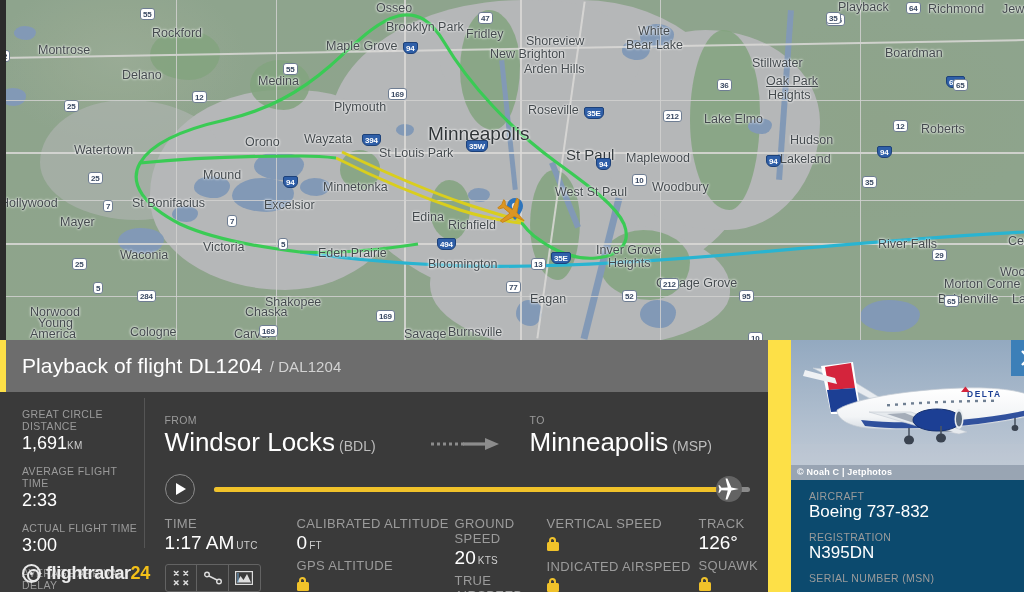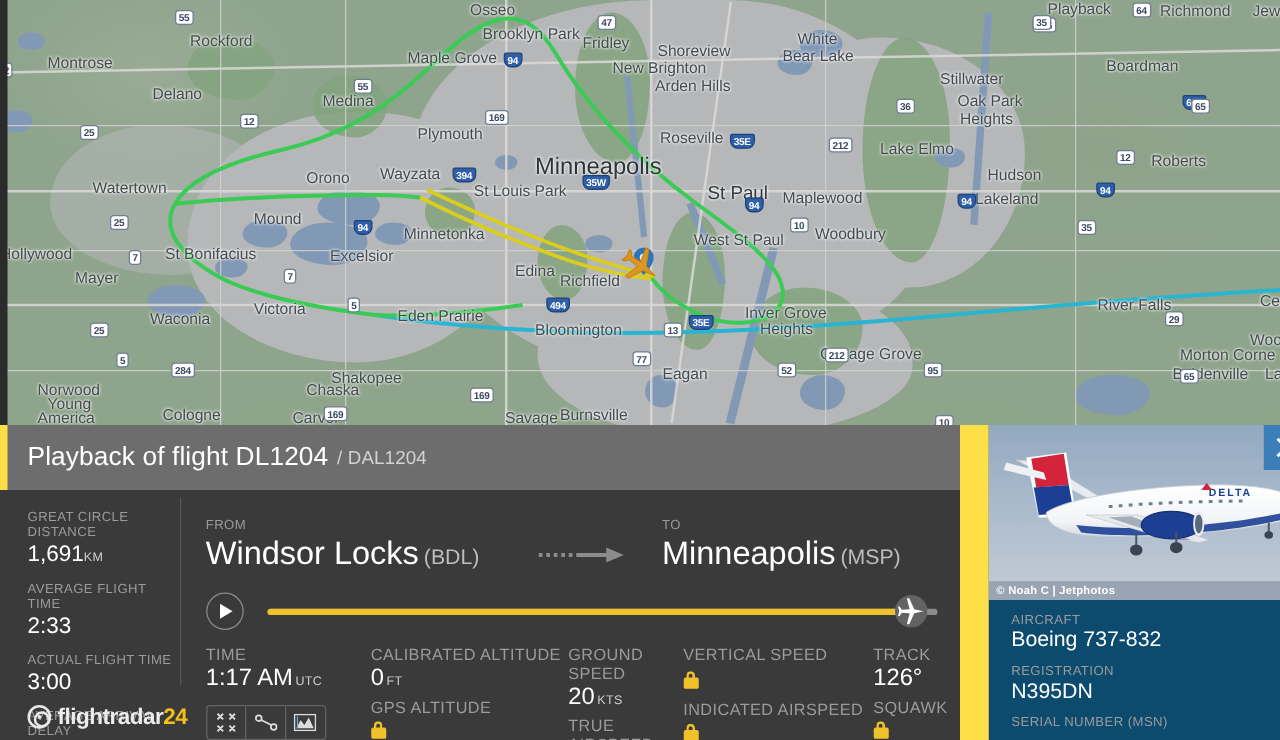--- a/index.html
+++ b/index.html
@@ -162,21 +162,21 @@
   .fr24-text { color:#ececec; font-size: 18px; font-weight: 700; letter-spacing:-.4px; }
   .fr24-24 { color:#f3c019; }
 
   
   #main { flex: 1; position: relative; padding: 14px 0 0 20px; }
 
   .route-row { display: flex; align-items: flex-end; height: 52px; }
   .route-col { }
   .route-label { color: #9b9b9b; font-size: 10.5px; letter-spacing:.35px; text-transform:uppercase; margin-bottom:1px;}
   .route-city { color: #ffffff; font-size: 26px; font-weight: 300; display:inline; }
-  .route-code { color: #bdbdbd; font-size: 17px; display:inline; padding-left:4px; }
+  .route-code { color: #bdbdbd; font-size: 14px; display:inline; padding-left:4px; }
   .route-arrow { width: 130px; display:flex; align-items:center; justify-content:center; padding-bottom:7px;}
   .route-from { width: 235px; }
   .route-to   { flex:1; }
 
   
   .play-row { display:flex; align-items:center; margin-top: 14px; height: 34px; }
   .play-btn {
     width: 30px; height: 30px; border-radius:50%; border:1px solid #8a8a8a;
     display:flex; align-items:center; justify-content:center;
     cursor:pointer; flex: 0 0 30px;
@@ -367,21 +367,21 @@
         <div class="maplabel ml-md" style="left: 928px; top: 2px;">Richmond</div>
         <div class="maplabel ml-md" style="left: 1002px; top: 2px;">Jewe</div>
         <div class="maplabel ml-md" style="left: 38px; top: 43px;">Montrose</div>
         <div class="maplabel ml-md" style="left: 326px; top: 39px;">Maple Grove</div>
         <div class="maplabel ml-md" style="left: 490px; top: 47px;">New Brighton</div>
         <div class="maplabel ml-md" style="left: 885px; top: 46px;">Boardman</div>
         <div class="maplabel ml-md" style="left: 524px; top: 62px;">Arden Hills</div>
         <div class="maplabel ml-md" style="left: 752px; top: 56px;">Stillwater</div>
         <div class="maplabel ml-md" style="left: 122px; top: 68px;">Delano</div>
         <div class="maplabel ml-md" style="left: 258px; top: 74px;">Medina</div>
-        <div class="maplabel ml-md" style="left: 766px; top: 74px;">Oak Park</div>
+        <div class="maplabel ml-md" style="left: 766px; top: 74px; text-decoration: underline;">Oak Park</div>
         <div class="maplabel ml-md" style="left: 768px; top: 88px;">Heights</div>
         <div class="maplabel ml-md" style="left: 334px; top: 100px;">Plymouth</div>
         <div class="maplabel ml-md" style="left: 528px; top: 103px;">Roseville</div>
         <div class="maplabel ml-md" style="left: 921px; top: 122px;">Roberts</div>
         <div class="maplabel ml-md" style="left: 704px; top: 112px;">Lake Elmo</div>
         <div class="maplabel ml-md" style="left: 74px; top: 143px;">Watertown</div>
         <div class="maplabel ml-md" style="left: 245px; top: 135px;">Orono</div>
         <div class="maplabel ml-md" style="left: 304px; top: 132px;">Wayzata</div>
         <div class="maplabel ml-md" style="left: 379px; top: 146px;">St Louis Park</div>
         <div class="maplabel ml-md" style="left: 626px; top: 151px;">Maplewood</div>

